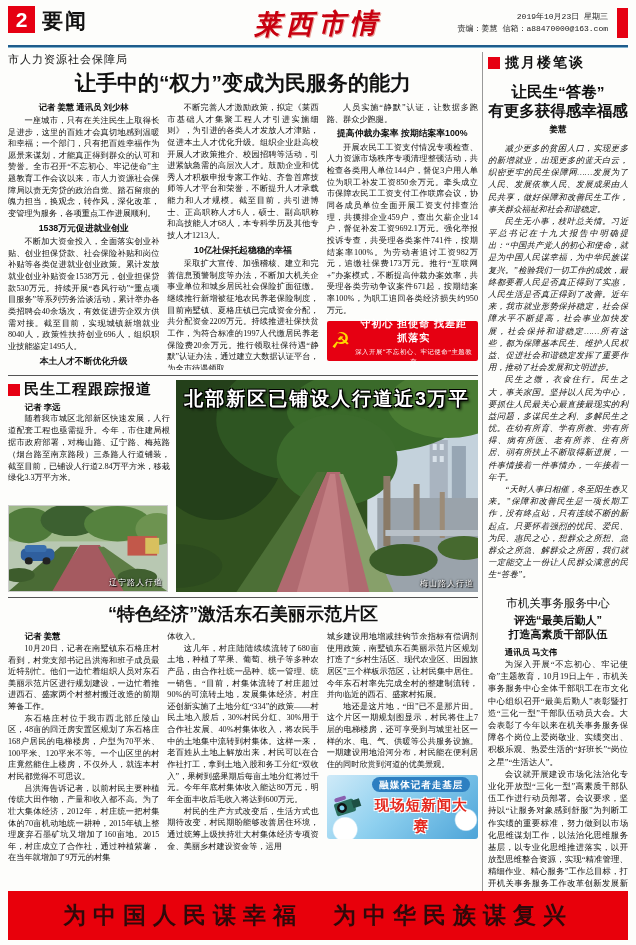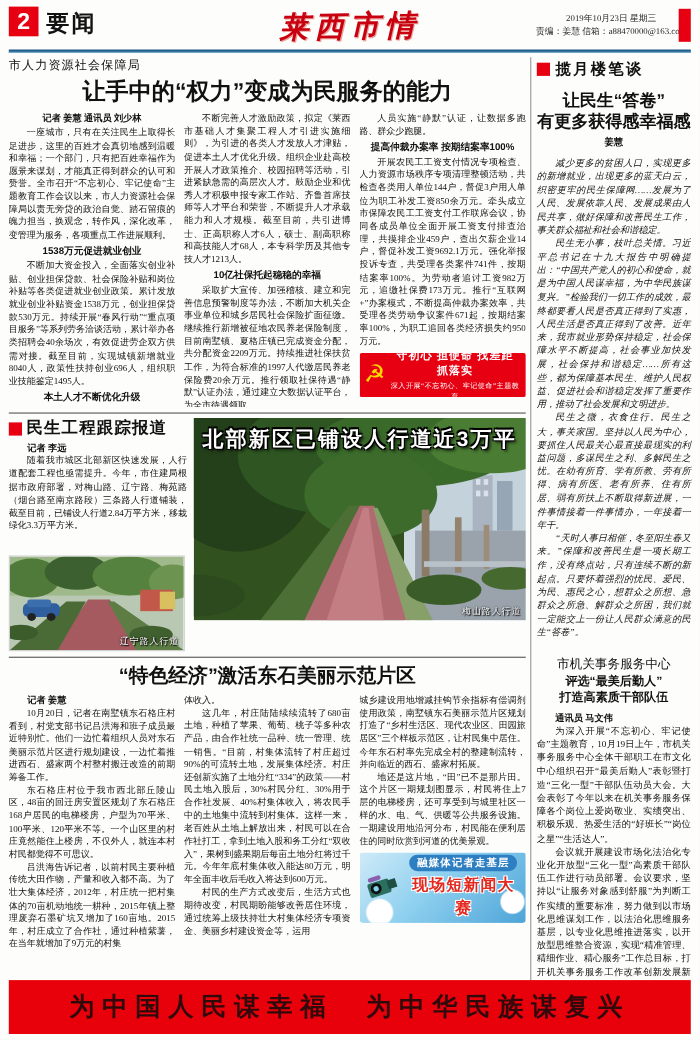--- a/index.html
+++ b/index.html
@@ -5,21 +5,21 @@
   * { margin:0; padding:0; box-sizing:border-box; }
   html,body { width:636px; background:#f2f0ec; }
   body { width:636px; height:945px; background:#fdfdfb; font-family:"Liberation Serif", serif; color:#111; overflow:hidden; position:relative; }
   .page { padding:6px 8px 0 8px; }
 
   
   .page-header { display:flex; align-items:flex-start; height:36px; position:relative; }
   .page-num-box { width:27px; height:27px; background:#e60012; color:#fff; font-family:"Liberation Sans",sans-serif; font-weight:bold; font-size:21px; display:flex; align-items:center; justify-content:center; }
   .section-name { font-family:"Liberation Sans",sans-serif; font-weight:bold; font-size:21px; margin-left:7px; margin-top:1px; letter-spacing:2px; }
   .masthead { position:absolute; left:0; right:0; top:0; text-align:center; font-size:27px; font-weight:900; font-style:italic; color:#c80010; letter-spacing:5px; transform:rotate(-1deg); font-family:"DejaVu Serif",serif; text-shadow:1px 1px 0 #e8a098; }
-  .header-info { position:absolute; right:4px; top:5px; font-size:8px; line-height:1.5; color:#222; text-align:center; font-family:Liberation Serif, serif; }
+  .header-info { position:absolute; right:20px; top:5px; font-size:8px; line-height:1.5; color:#222; text-align:right; font-family:Liberation Mono, monospace; }
   .header-red-block { position:absolute; right:0; top:2px; width:11px; height:30px; background:#e60012; }
   .rule { height:3px; background:#1f5c8b; margin-top:3px; border-bottom:1px solid #7fb2cf; }
 
   
   .content { display:flex; margin-top:4px; }
   .left-area { width:470px; }
   .sidebar { width:146px; margin-left:4px; padding-left:5px; border-left:1px solid #999; }
 
   
   .kicker { text-align:left; font-size:11px; letter-spacing:1px; }
@@ -43,21 +43,21 @@
   
   .mid-section { display:flex; gap:6px; height:212px; }
   .mid-left { width:162px; display:flex; flex-direction:column; }
   .section-header { display:flex; align-items:center; gap:4px; margin-bottom:3px; }
   .red-square { width:12px; height:12px; background:#e60012; flex:0 0 auto; }
   .section-title { font-weight:bold; font-size:15px; font-family:"Liberation Sans",sans-serif; letter-spacing:1px; }
   .byline-l { font-size:8.4px; font-weight:bold; text-indent:2em; }
   .mid-body { font-size:8.2px; line-height:1.45; text-align:justify; }
   .mid-body p { text-indent:2em; }
   .photo-small { position:relative; width:160px; height:87px; margin-top:auto; overflow:hidden; border:1px solid #ccc; }
-  .photo-big { position:relative; flex:1; height:184px; overflow:hidden; }
+  .photo-big { position:relative; flex:1; height:212px; overflow:hidden; }
   .photo-caption { position:absolute; right:4px; bottom:3px; color:#fff; font-size:8px; text-shadow:0 0 2px #000,1px 1px 1px #000; letter-spacing:1px; }
   .photo-headline { position:absolute; top:6px; left:0; right:0; text-align:center; color:#fff; font-weight:bold; font-size:19px; font-family:"Liberation Sans",sans-serif; letter-spacing:2px; text-shadow:-1px -1px 0 #000,1px -1px 0 #000,-1px 1px 0 #000,1px 1px 0 #000,2px 2px 3px #000; }
   .photo-svg { width:100%; height:100%; display:block; }
 
   
   .headline2 { text-align:center; font-size:18px; font-weight:bold; font-family:"Liberation Sans",sans-serif; margin:3px 0 5px 0; }
   .cols-bottom { height:252px; }
   .byline-b { font-weight:bold; font-size:8.4px; text-indent:2em; }
 
   .promo-banner { position:relative; margin-top:4px; height:64px; border-radius:3px; overflow:hidden; background:radial-gradient(circle at 12% 85%, #ffffff 0 8%, transparent 9%),radial-gradient(circle at 92% 70%, #ffffff 0 7%, transparent 8%),linear-gradient(135deg,#cfeaf8 0%,#8ed0ef 45%,#4da4d8 100%); display:flex; align-items:center; padding:3px 4px; gap:4px; }

